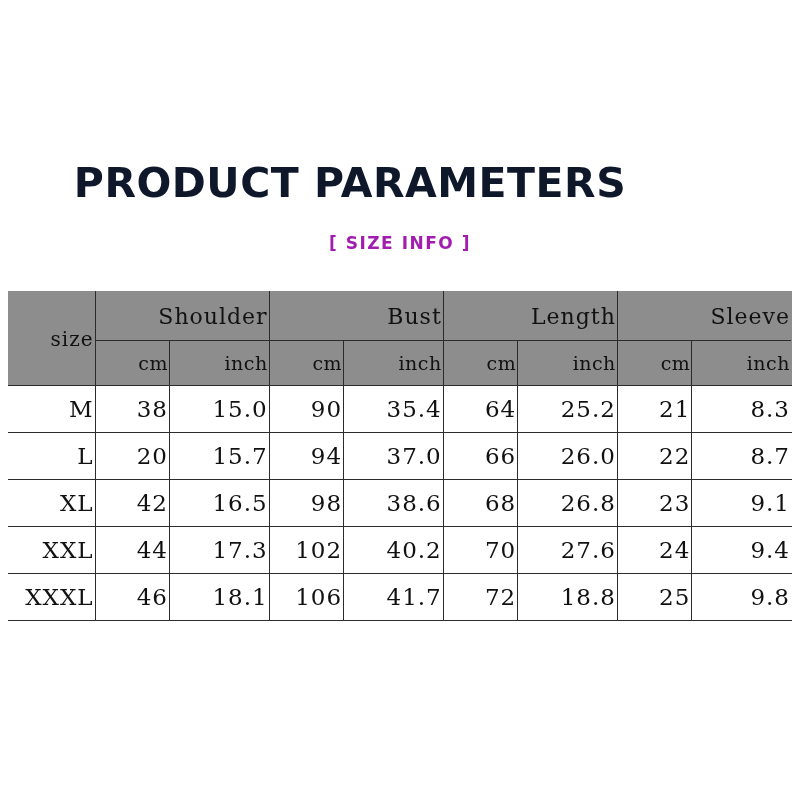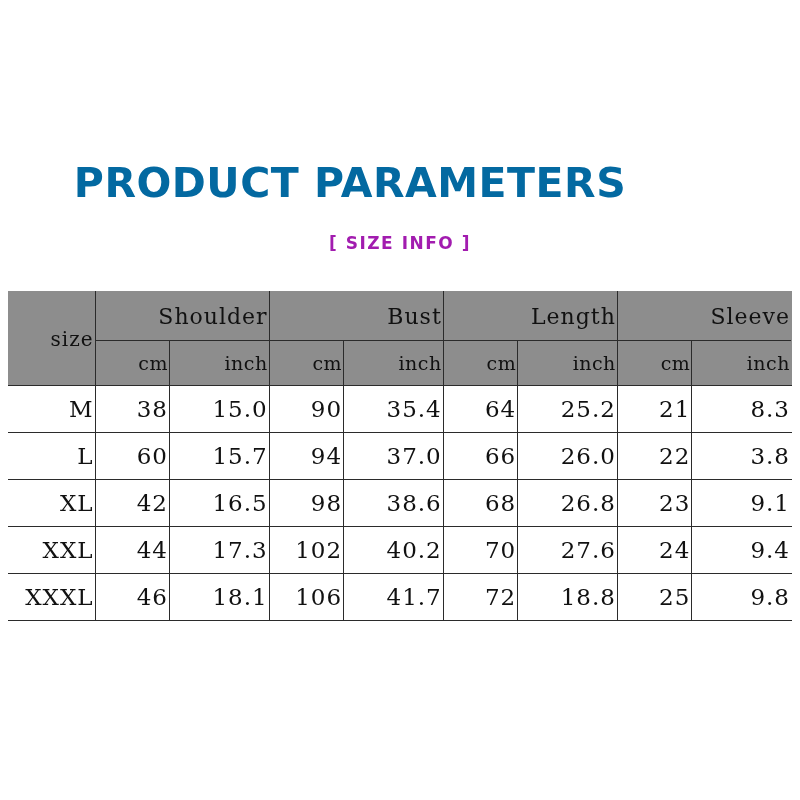--- a/index.html
+++ b/index.html
@@ -22,21 +22,21 @@
   .title {
     position: absolute;
     top: 163px;
     left: 0;
     width: 700px;
     text-align: center;
     font-family: "DejaVu Sans", sans-serif;
     font-size: 41px;
     font-weight: 700;
     letter-spacing: 0.5px;
-    color: #0369a1;
+    color: #0f172a;
     line-height: 1;
   }
   .subtitle {
     position: absolute;
     top: 233px;
     left: 0;
     width: 800px;
     text-align: center;
     font-family: "DejaVu Sans", sans-serif;
     font-size: 17px;
@@ -169,28 +169,28 @@
           <td>15.0</td>
           <td>90</td>
           <td>35.4</td>
           <td>64</td>
           <td>25.2</td>
           <td>21</td>
           <td>8.3</td>
         </tr>
         <tr class="body-row">
           <td>L</td>
-          <td>60</td>
+          <td>20</td>
           <td>15.7</td>
           <td>94</td>
           <td>37.0</td>
           <td>66</td>
           <td>26.0</td>
           <td>22</td>
-          <td>3.8</td>
+          <td>8.7</td>
         </tr>
         <tr class="body-row">
           <td>XL</td>
           <td>42</td>
           <td>16.5</td>
           <td>98</td>
           <td>38.6</td>
           <td>68</td>
           <td>26.8</td>
           <td>23</td>

